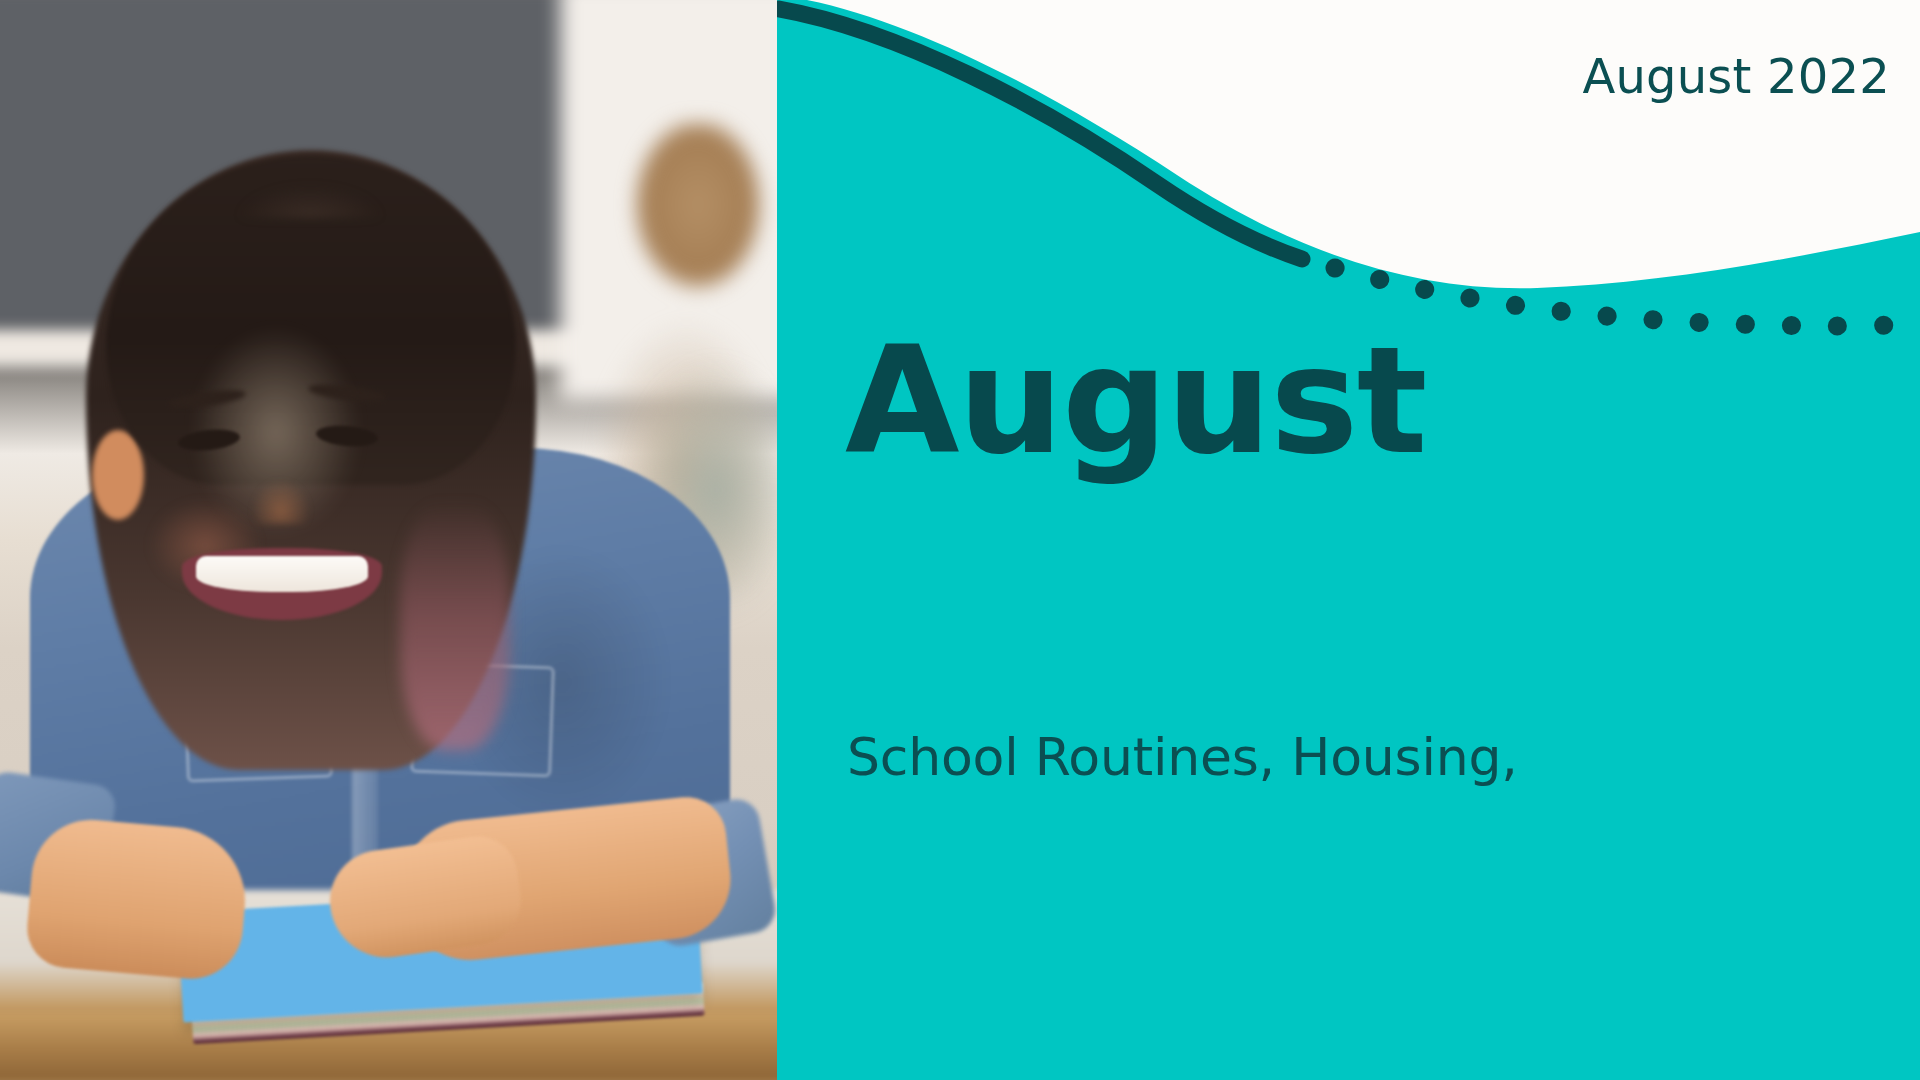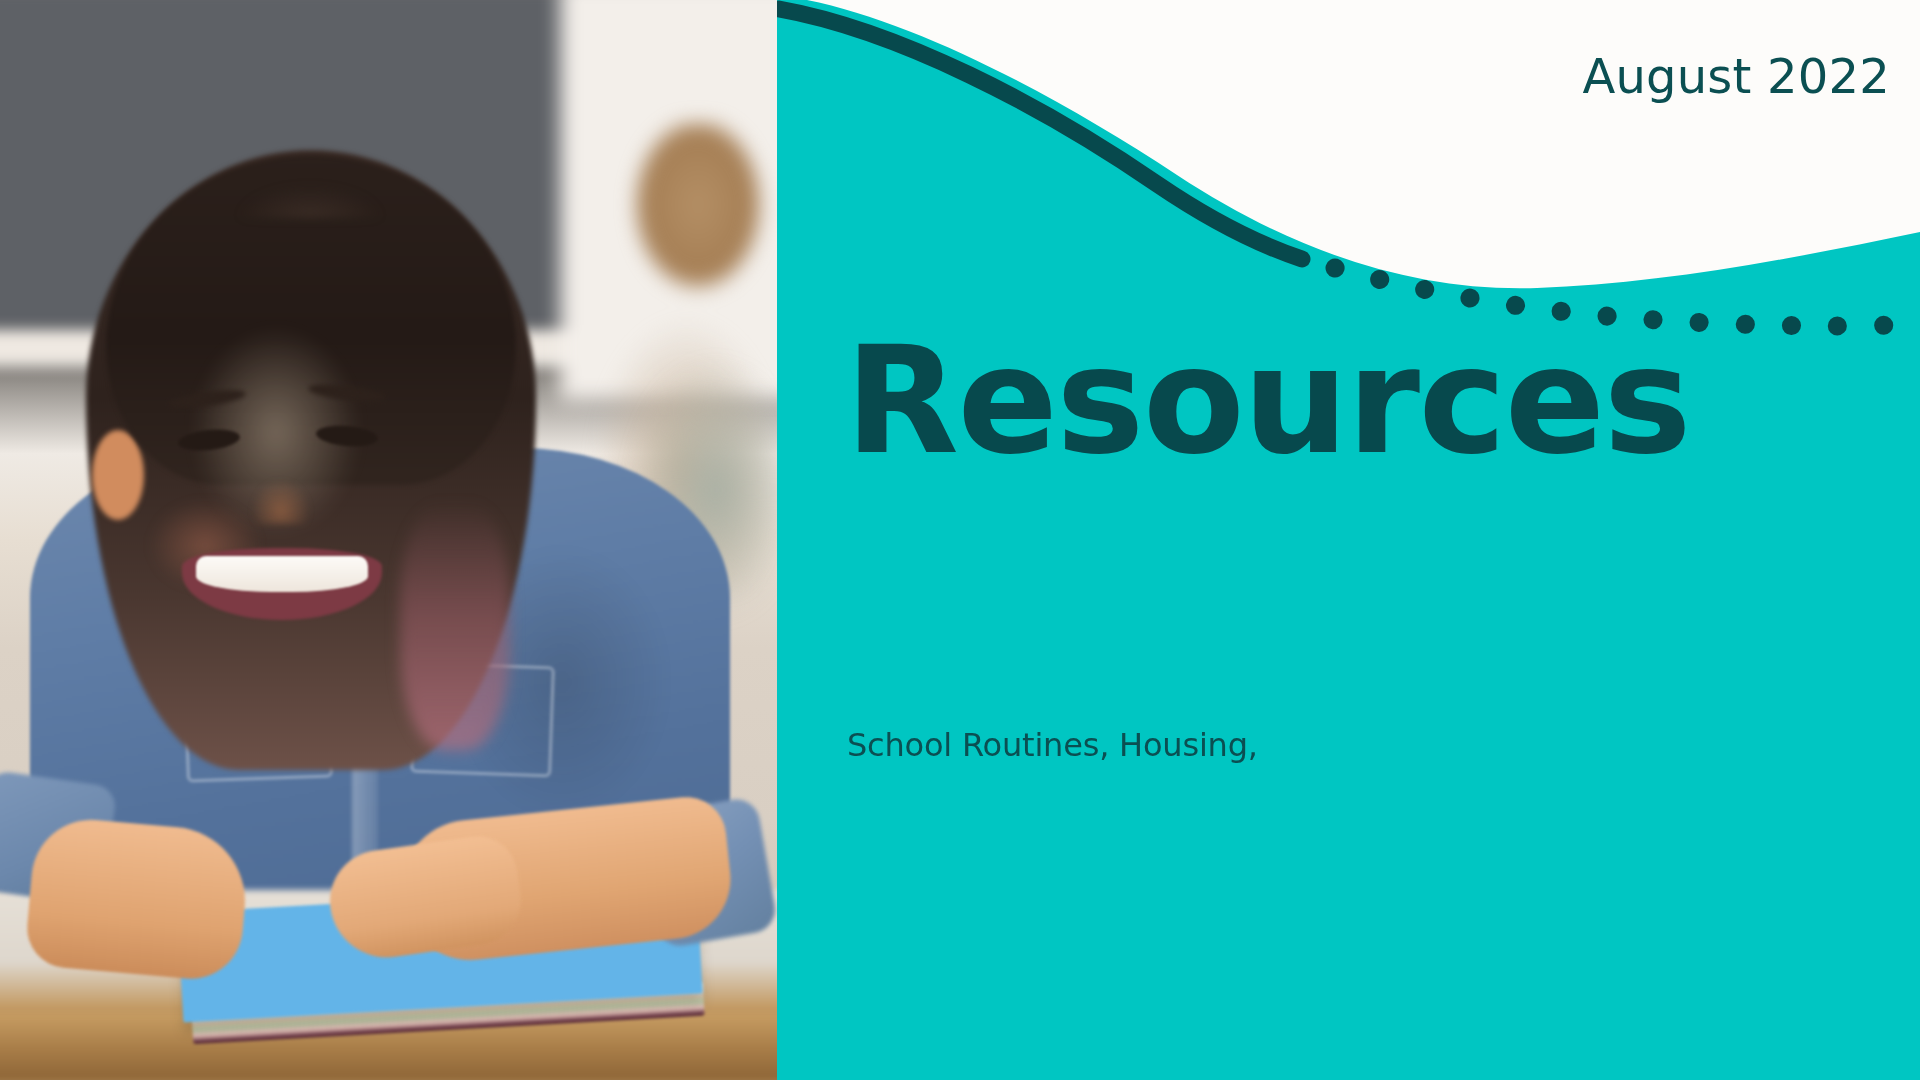--- a/index.html
+++ b/index.html
@@ -404,21 +404,21 @@
     margin-top: 30px;
   }
   .subtitle-block {
     position: absolute;
     left: 70px;
     top: 728px;
     width: 900px;
   }
   .subtitle-line {
     font-family: "DejaVu Sans", sans-serif;
-    font-size: 32px;
+    font-size: 52px;
     line-height: 1.12;
     font-weight: 400;
     letter-spacing: -0.2px;
     color: #0B4F52;
     margin: 0;
     white-space: nowrap;
   }
 </style>
 </head>
 <body>
@@ -487,21 +487,21 @@
                C 430,218 480,244 525,259"></path>
 
       <path fill="none" stroke="#07494D" stroke-width="19" stroke-linecap="round" stroke-dasharray="0.1 46" d="M558,268
                C 660,296 770,313 880,320
                C 990,327 1080,327 1143,324"></path>
     </svg>
 
     <div class="date-label">August 2022</div>
 
     <div class="title-block">
-      <h1 class="title-line">Resources</h1>
+      <h1 class="title-line">August</h1>
     </div>
 
     <div class="subtitle-block">
       <p class="subtitle-line">School Routines, Housing,</p>
     </div>
   </div>
 
 </div>
 
 </body></html>

